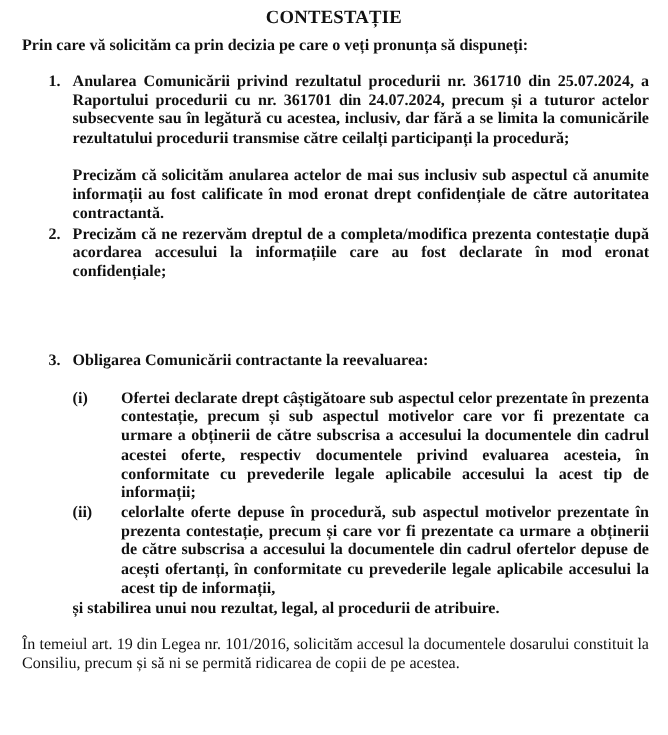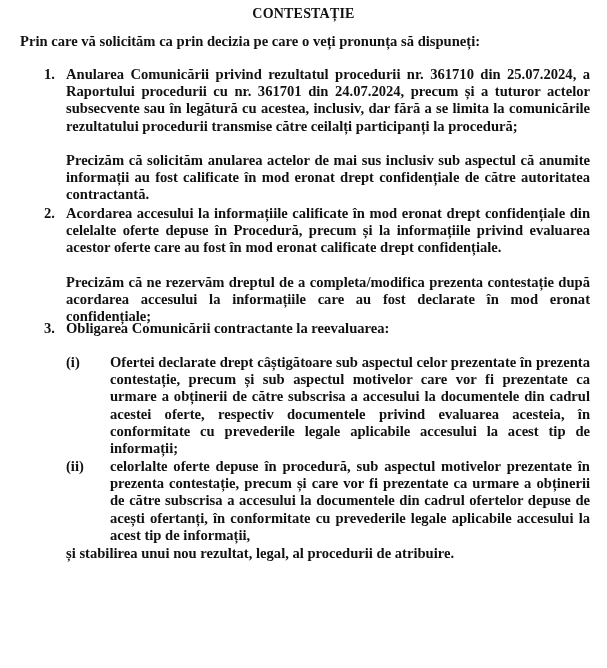--- a/index.html
+++ b/index.html
@@ -4,21 +4,21 @@
 <style>
   html, body { margin: 0; padding: 0; background: #ffffff; }
   body {
     width: 607px; height: 668px; overflow: hidden;
     font-family: "DejaVu Serif", "Liberation Serif", serif;
     color: #111111;
   }
   .page { position: relative; width: 607px; height: 668px; }
   .title {
     position: absolute; top: 6px; left: 0; width: 607px;
-    text-align: center; font-weight: bold; font-size: 14px;
+    text-align: center; font-weight: bold; font-size: 17px;
     font-family: "Liberation Serif", serif; letter-spacing: 0.2px;
   }
   .txt {
     font-family: "Liberation Serif", serif;
     font-size: 14.6px; line-height: 17.2px;
     text-align: justify;
   }
   .b { font-weight: bold; }
   .intro { position: absolute; top: 33px; left: 20px; width: 570px; }
   .item { position: absolute; left: 44px; width: 546px; }
@@ -47,21 +47,20 @@
     <span class="num">1.</span>
     <div class="body">
       <p>Anularea Comunicării privind rezultatul procedurii nr. 361710 din 25.07.2024, a Raportului procedurii cu nr. 361701 din 24.07.2024, precum și a tuturor actelor subsecvente sau în legătură cu acestea, inclusiv, dar fără a se limita la comunicările rezultatului procedurii transmise către ceilalți participanți la procedură;</p>
       <p>Precizăm că solicităm anularea actelor de mai sus inclusiv sub aspectul că anumite informații au fost calificate în mod eronat drept confidențiale de către autoritatea contractantă.</p>
     </div>
   </div>
 
   <div class="txt b item" style="top:205px;">
     <span class="num">2.</span>
     <div class="body">
-      <p>Acordarea accesului la informațiile calificate în mod eronat drept confidențiale din celelalte oferte depuse în Procedură, precum și la informațiile privind evaluarea acestor oferte care au fost în mod eronat calificate drept confidențiale.</p>
       <p>Precizăm că ne rezervăm dreptul de a completa/modifica prezenta contestație după acordarea accesului la informațiile care au fost declarate în mod eronat confidențiale;</p>
     </div>
   </div>
 
   <div class="txt b item" style="top:320px;">
     <span class="num">3.</span>
     <div class="body">
       <p>Obligarea Comunicării contractante la reevaluarea:</p>
     </div>
   </div>
@@ -71,15 +70,18 @@
     <div class="body">Ofertei declarate drept câștigătoare sub aspectul celor prezentate în prezenta contestație, precum și sub aspectul motivelor care vor fi prezentate ca urmare a obținerii de către subscrisa a accesului la documentele din cadrul acestei oferte, respectiv documentele privind evaluarea acesteia, în conformitate cu prevederile legale aplicabile accesului la acest tip de informații;</div>
   </div>
 
   <div class="txt b sub" style="top:458px;">
     <span class="num">(ii)</span>
     <div class="body">celorlalte oferte depuse în procedură, sub aspectul motivelor prezentate în prezenta contestație, precum și care vor fi prezentate ca urmare a obținerii de către subscrisa a accesului la documentele din cadrul ofertelor depuse de acești ofertanți, în conformitate cu prevederile legale aplicabile accesului la acest tip de informații,</div>
   </div>
 
   <div class="txt b closing">și stabilirea unui nou rezultat, legal, al procedurii de atribuire.</div>
 
+  <div class="txt para" style="top:578px;">
+    <p>În temeiul art. 19 din Legea nr. 101/2016, solicităm accesul la documentele dosarului constituit la Consiliu, precum și să ni se permită ridicarea de copii de pe acestea.</p>
+  </div>
 
 
 </div>
 
 </body></html>

